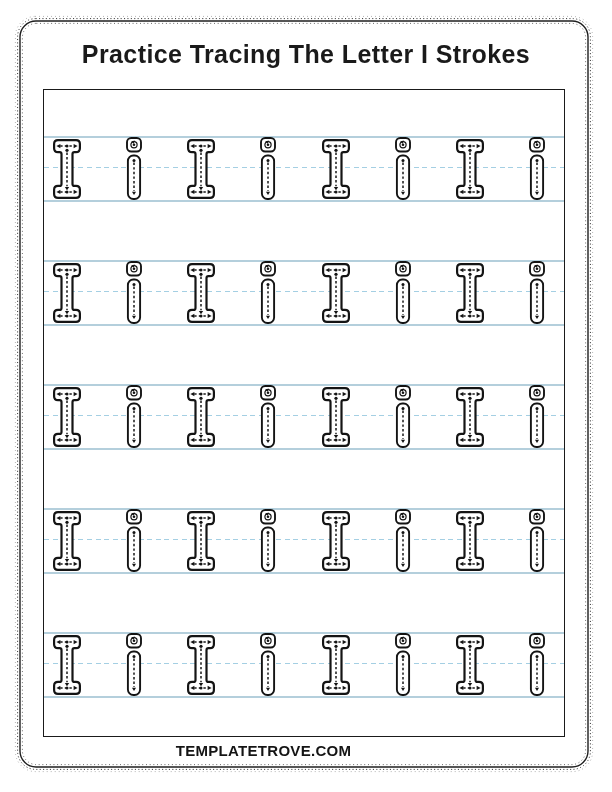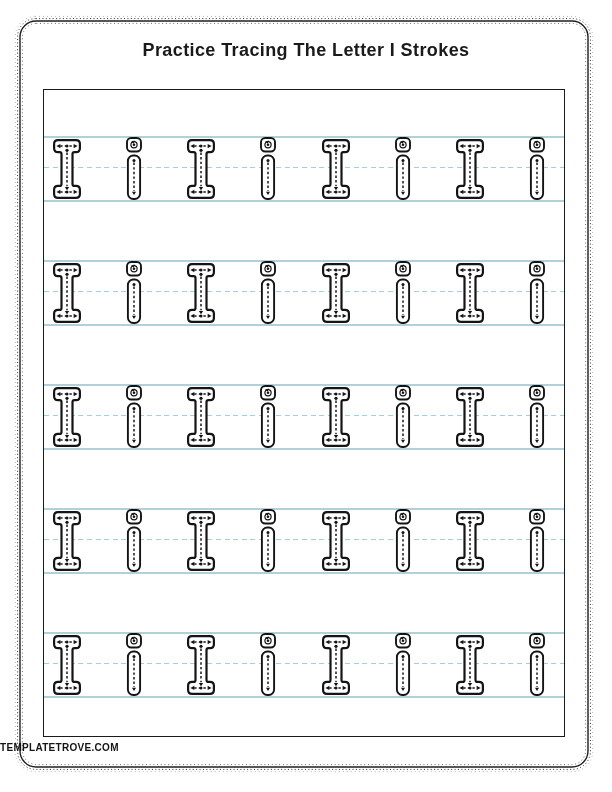--- a/index.html
+++ b/index.html
@@ -3,40 +3,40 @@
 <meta charset="utf-8">
 <style>
   html,body{margin:0;padding:0;background:#fff;}
   .page{
     position:relative;width:612px;height:792px;background:#ffffff;
     font-family:"Liberation Sans",sans-serif;overflow:hidden;
   }
   .stitch-border{position:absolute;left:0;top:0;}
   .title{
     position:absolute;left:0;top:40px;width:612px;margin:0;
-    text-align:center;font-size:18px;font-weight:700;letter-spacing:.4px;
+    text-align:center;font-size:25px;font-weight:700;letter-spacing:.4px;
     color:var(--ink,#1a1a1a);font-family:"Liberation Sans",sans-serif;
   }
   .practice-area{
     position:absolute;left:43px;top:89px;width:522px;height:648px;
     border:1.5px solid var(--ink,#1a1a1a);box-sizing:border-box;background:#fff;
   }
   .row{position:absolute;left:0;width:100%;height:66px;}
   .gline{position:absolute;left:0;right:0;}
   .gline-solid{height:1.6px;background:var(--guide-solid,#b4cfdc);}
   .gline-top{top:0;}
   .gline-mid{
     top:31px;height:1.3px;
     background:repeating-linear-gradient(90deg,var(--guide-dashed,#a4cfe3) 0 5px,transparent 5px 8.6px);
   }
   .gline-bottom{top:64px;}
   .letter{position:absolute;display:block;}
   .footer{
-    position:absolute;left:0;top:742px;width:527px;text-align:left;
-    font-size:10px;font-weight:700;letter-spacing:.3px;color:#141414;
+    position:absolute;left:0;top:742px;width:527px;text-align:center;
+    font-size:15px;font-weight:700;letter-spacing:.3px;color:#141414;
   }
   svg{display:block;}
 </style>
 </head>
 <body>
 
 <div class="page">
 
   <svg class="stitch-border" width="612" height="792" viewBox="0 0 612 792" aria-hidden="true">
     <rect x="15.4" y="16.4" width="577.2" height="755.2" rx="20" fill="none" stroke="#777" stroke-width="0.9" stroke-dasharray="0.6 3.4"></rect>

